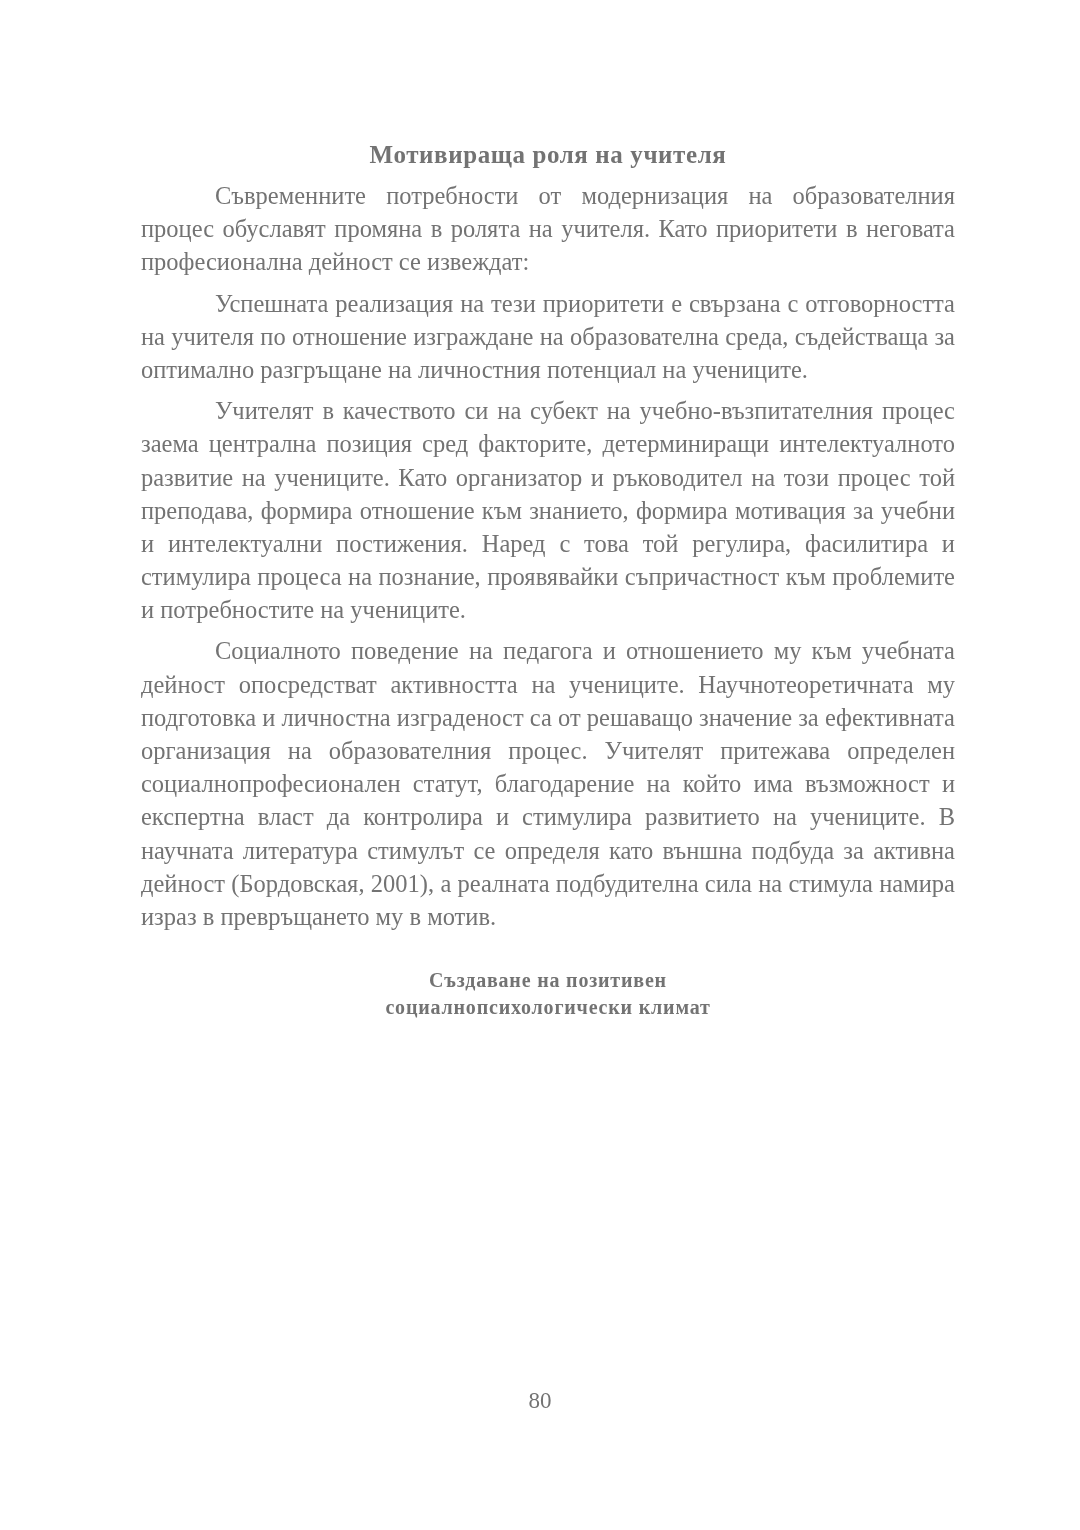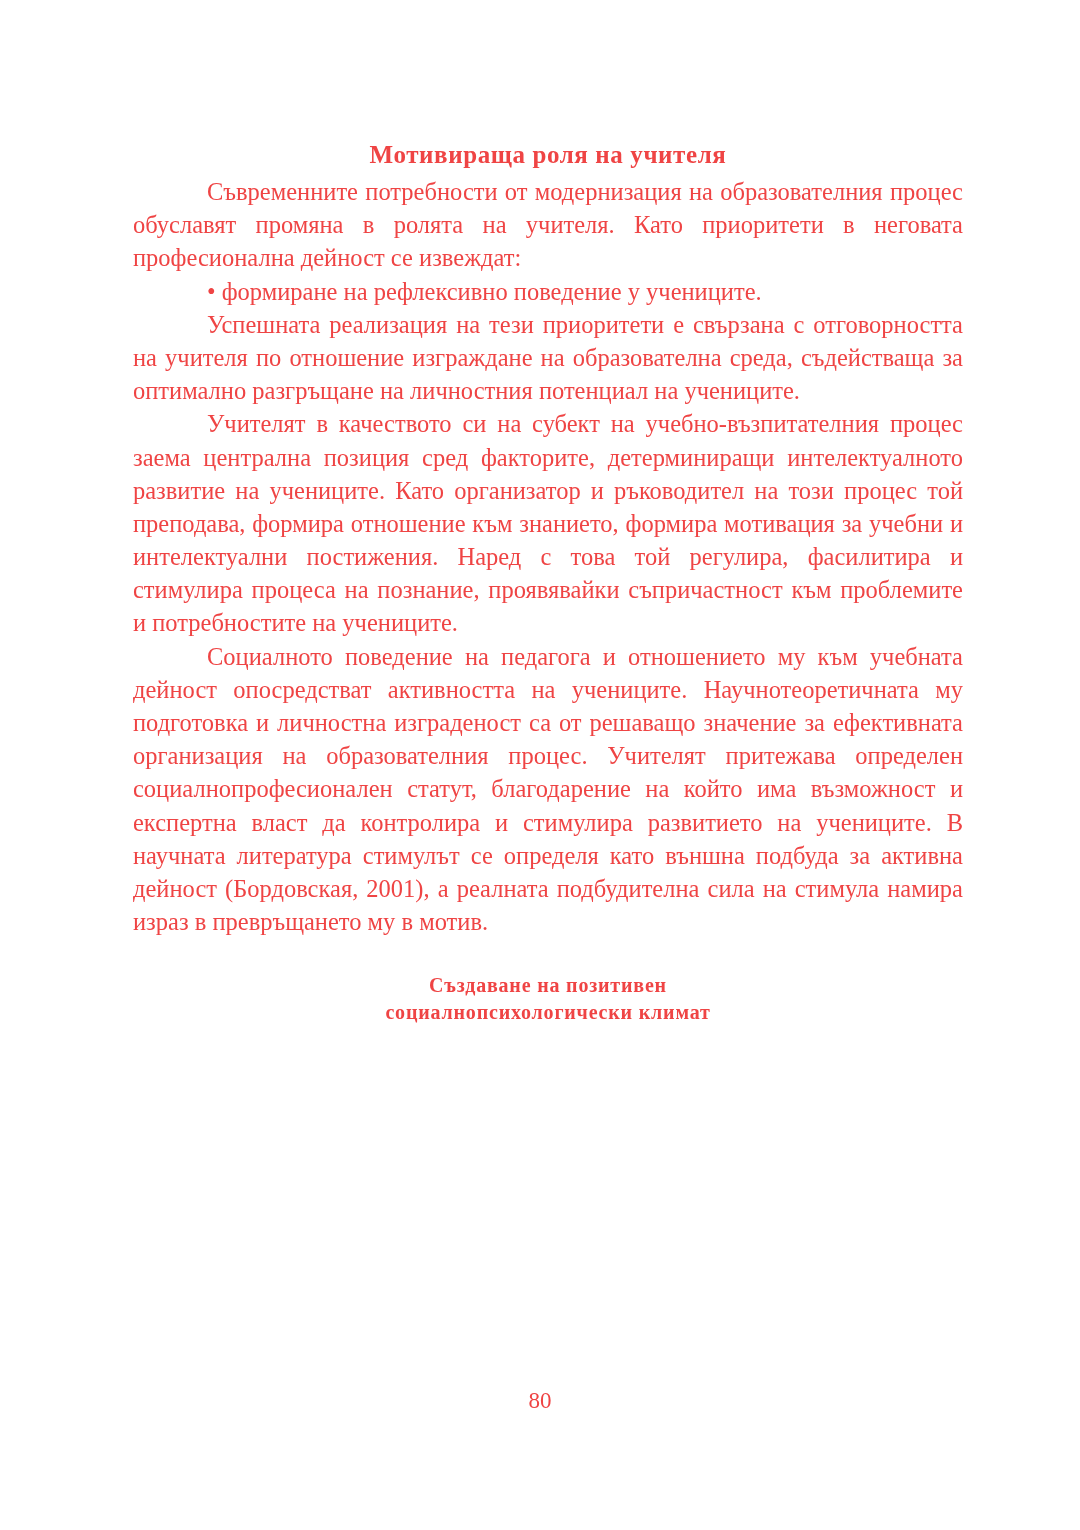--- a/index.html
+++ b/index.html
@@ -7,21 +7,21 @@
     padding: 0;
     background: #ffffff;
   }
   .page {
     position: relative;
     width: 1080px;
     height: 1530px;
     background: #ffffff;
     box-sizing: border-box;
     font-family: "Liberation Serif", "DejaVu Serif", serif;
-    color: #ef4444;
+    color: #737373;
     overflow: hidden;
   }
   .content {
     position: absolute;
     left: 133px;
     top: 138px;
     width: 830px;
   }
   .doc-title {
     text-align: center;
@@ -36,21 +36,21 @@
     font-weight: bold;
     font-size: 20px;
     letter-spacing: 0.8px;
     line-height: 1.35;
     margin: 34px 0 2px 0;
   }
   .section-heading .line2 {
     display: block;
   }
   p.para {
-    margin: 0;
+    margin: 8px;
     font-size: 24.5px;
     line-height: 1.355;
     text-align: justify;
     text-justify: inter-word;
     text-indent: 74px;
     hyphens: manual;
   }
   p.para.bullet {
     text-indent: 74px;
   }
@@ -69,21 +69,20 @@
 
 <div class="page">
   <div class="content">
 
     <h1 class="doc-title">Мотивираща роля на учителя</h1>
 
     <p class="para">Съвременните потребности от модернизация на образователния процес обуславят промяна в ролята на учителя. Като приоритети в неговата професионална дейност се извеждат:</p>
 
 
 
-    <p class="para bullet">• формиране на рефлексивно поведение у учениците.</p>
 
     <p class="para">Успешната реализация на тези приоритети е свързана с отговорността на учителя по отношение изграждане на образователна среда, съдействаща за оптимално разгръщане на личностния потенциал на учениците.</p>
 
     <p class="para">Учителят в качеството си на субект на учебно-възпитателния процес заема централна позиция сред факторите, детерминиращи интелектуалното развитие на учениците. Като организатор и ръководител на този процес той преподава, формира отношение към знанието, формира мотивация за учебни и интелектуални постижения. Наред с това той регулира, фасилитира и стимулира процеса на познание, проявявайки съпричастност към проблемите и потребностите на учениците.</p>
 
     <p class="para">Социалното поведение на педагога и отношението му към учебната дейност опосредстват активността на учениците. Научнотеоретичната му подготовка и личностна изграденост са от решаващо значение за ефективната организация на образователния процес. Учителят притежава определен социалнопрофесионален статут, благодарение на който има възможност и експертна власт да контролира и стимулира развитието на учениците. В научната литература стимулът се определя като външна подбуда за активна дейност (Бордовская, 2001), а реалната подбудителна сила на стимула намира израз в превръщането му в мотив.</p>
 
     <h2 class="section-heading">
       <span>Създаване на позитивен</span>
       <span class="line2">социалнопсихологически климат</span>

